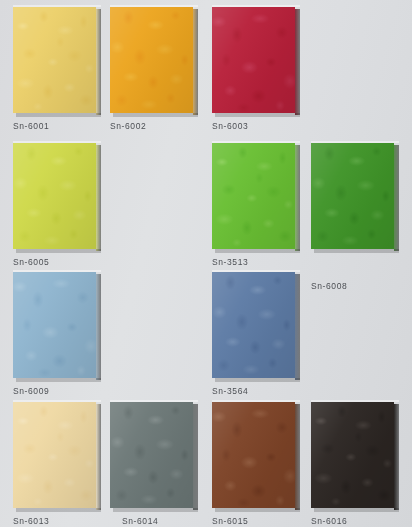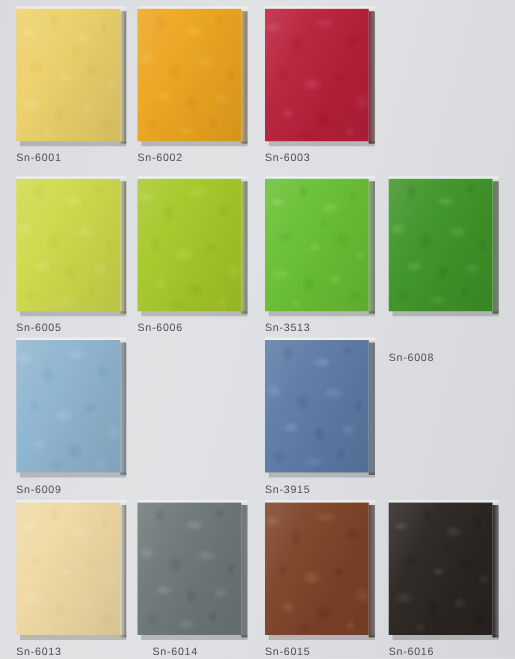--- a/index.html
+++ b/index.html
@@ -181,33 +181,20 @@
         <div class="swatch" title="lime yellow" style="background: rgb(207, 217, 74);">
           <div class="tex b"></div>
           <div class="sheen"></div>
         </div>
         <div class="edge-right" style="background: linear-gradient(90deg, rgb(207, 217, 74), rgba(0, 0, 0, 0.45));"></div>
         <div class="edge-bottom"></div>
         <div class="edge-top"></div>
       </div>
       <div class="label" style="top: 114px; left: 0px;">Sn-6005</div>
     </div>
-    <div class="cell" style="left: 110px; top: 143px; width: 83px; height: 128px;">
-      <div class="swatch-wrap" style="width: 83px; height: 106px;">
-        <div class="shadow"></div>
-        <div class="swatch" title="yellow green" style="background: rgb(166, 200, 40);">
-          <div class="tex c"></div>
-          <div class="sheen"></div>
-        </div>
-        <div class="edge-right" style="background: linear-gradient(90deg, rgb(166, 200, 40), rgba(0, 0, 0, 0.45));"></div>
-        <div class="edge-bottom"></div>
-        <div class="edge-top"></div>
-      </div>
-      <div class="label" style="top: 114px; left: 0px;">Sn-6006</div>
-    </div>
     <div class="cell" style="left: 212px; top: 143px; width: 83px; height: 128px;">
       <div class="swatch-wrap" style="width: 83px; height: 106px;">
         <div class="shadow"></div>
         <div class="swatch" title="bright green" style="background: rgb(105, 191, 51);">
           <div class="tex a"></div>
           <div class="sheen"></div>
         </div>
         <div class="edge-right" style="background: linear-gradient(90deg, rgb(105, 191, 51), rgba(0, 0, 0, 0.45));"></div>
         <div class="edge-bottom"></div>
         <div class="edge-top"></div>
@@ -244,21 +231,21 @@
       <div class="swatch-wrap" style="width: 83px; height: 106px;">
         <div class="shadow"></div>
         <div class="swatch" title="steel blue" style="background: rgb(93, 123, 165);">
           <div class="tex b"></div>
           <div class="sheen"></div>
         </div>
         <div class="edge-right" style="background: linear-gradient(90deg, rgb(93, 123, 165), rgba(0, 0, 0, 0.45));"></div>
         <div class="edge-bottom"></div>
         <div class="edge-top"></div>
       </div>
-      <div class="label" style="top: 114px; left: 0px;">Sn-3915</div>
+      <div class="label" style="top: 114px; left: 0px;">Sn-3564</div>
     </div>
     <div class="cell" style="left: 13px; top: 402px; width: 83px; height: 128px;">
       <div class="swatch-wrap" style="width: 83px; height: 106px;">
         <div class="shadow"></div>
         <div class="swatch" title="cream beige" style="background: rgb(239, 217, 164);">
           <div class="tex a"></div>
           <div class="sheen"></div>
         </div>
         <div class="edge-right" style="background: linear-gradient(90deg, rgb(239, 217, 164), rgba(0, 0, 0, 0.45));"></div>
         <div class="edge-bottom"></div>

